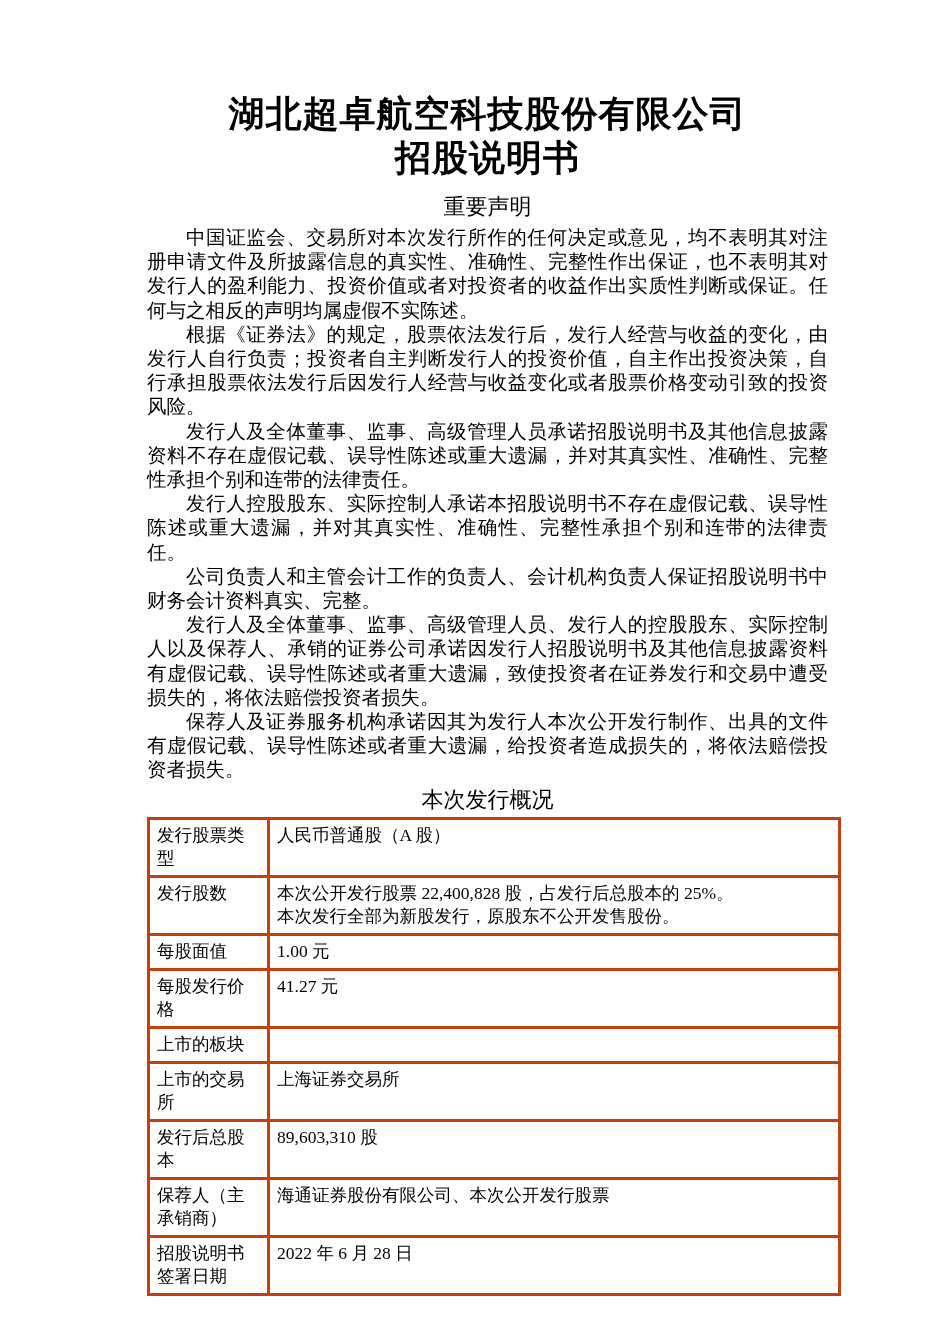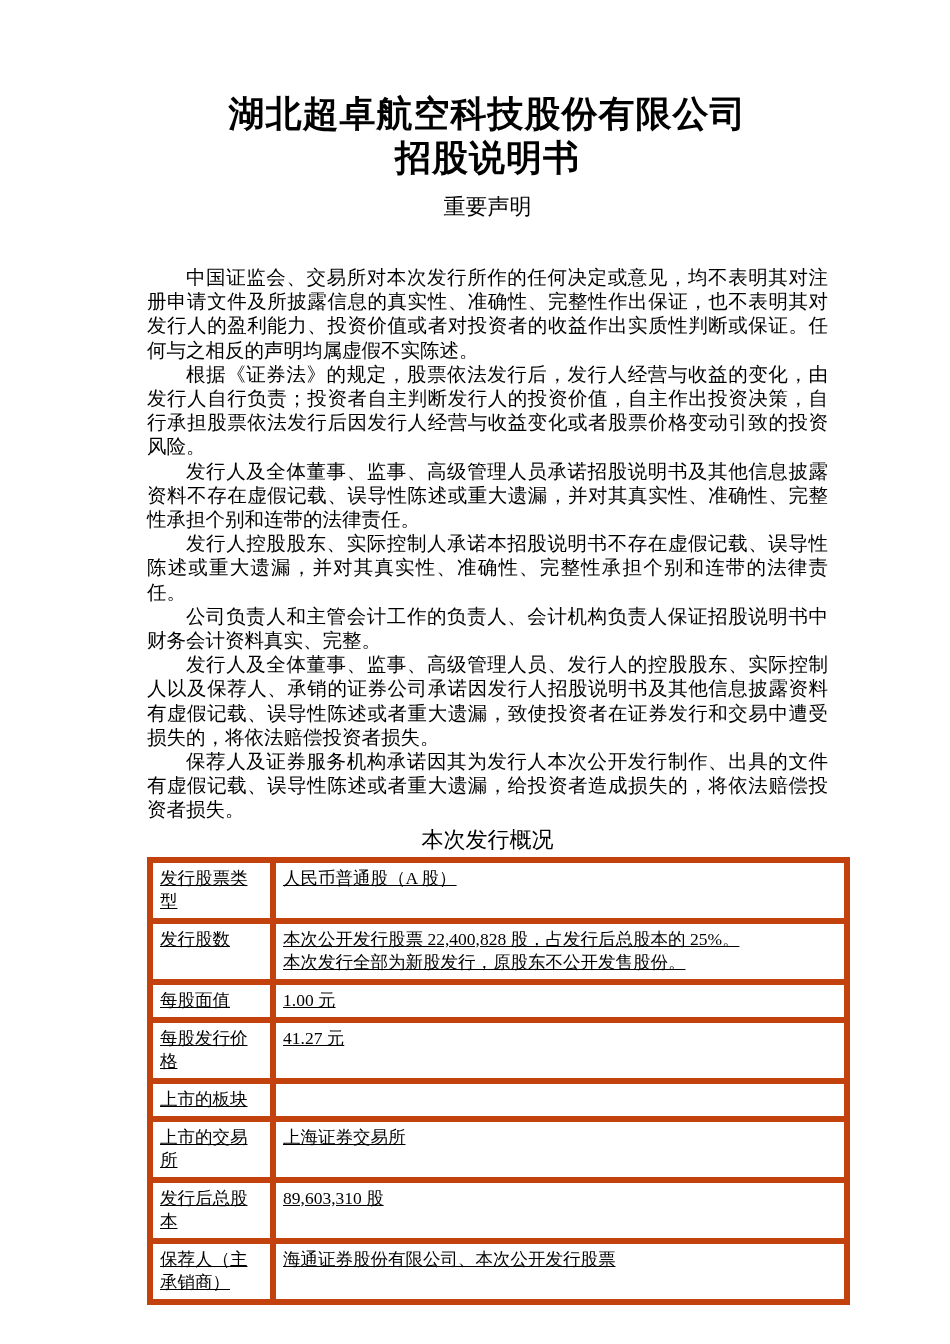--- a/index.html
+++ b/index.html
@@ -47,47 +47,45 @@
     padding-top: 12px;
   }
   .section-heading.overview {
     padding-top: 2px;
     padding-bottom: 2px;
   }
 
   
   .statement-body {
     padding-top: 4px;
-    margin-top: 40px;
   }
   .para {
     font-size: 19.5px;
     line-height: 24.2px;
     text-align: justify;
     text-justify: inter-ideograph;
     text-indent: 2em;
     margin: 0;
     letter-spacing: 0px;
   }
 
   
   .overview-table {
     border-collapse: collapse;
     width: 681px;
     table-layout: fixed;
     border: 2px solid #000000;
     margin: 0;
   }
   .overview-table td {
-    border: 6px solid #c2410c;
+    border: 3px solid #c2410c;
     vertical-align: top;
     font-size: 17.5px;
     line-height: 23px;
     padding: 4px 6px 5px 7px;
-    text-decoration: underline;
   }
   .overview-table td.label {
     width: 104px;
   }
   .overview-table td.value {
     width: 555px;
   }
   .cell-line {
     display: block;
     white-space: pre-wrap;
@@ -164,16 +162,22 @@
         <td class="value">
           <span class="cell-line">89,603,310 股</span>
         </td>
       </tr>
       <tr>
         <td class="label">保荐人（主承销商）</td>
         <td class="value">
           <span class="cell-line">海通证券股份有限公司、本次公开发行股票</span>
         </td>
       </tr>
+      <tr>
+        <td class="label">招股说明书签署日期</td>
+        <td class="value">
+          <span class="cell-line">2022 年 6 月 28 日</span>
+        </td>
+      </tr>
     </tbody>
   </table>
 
 </div>
 
 </body></html>

